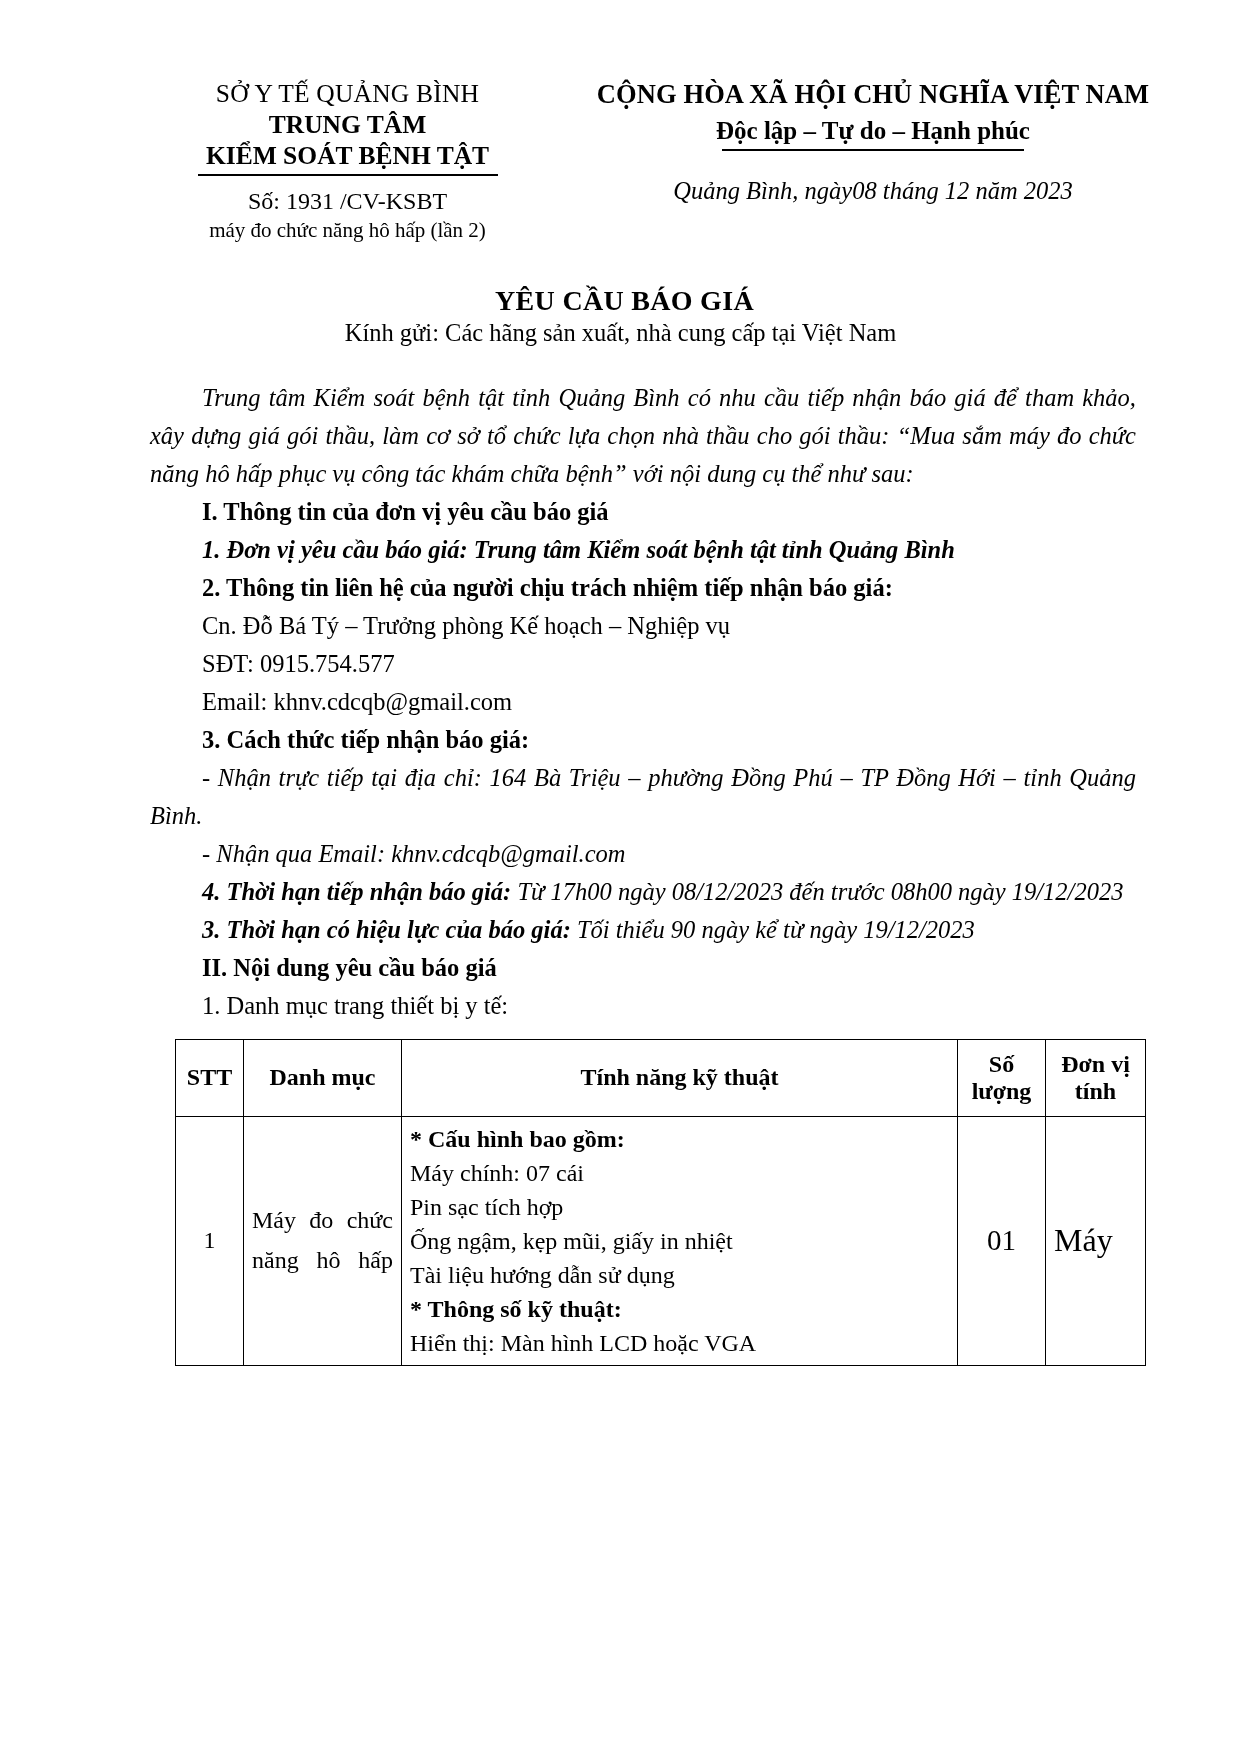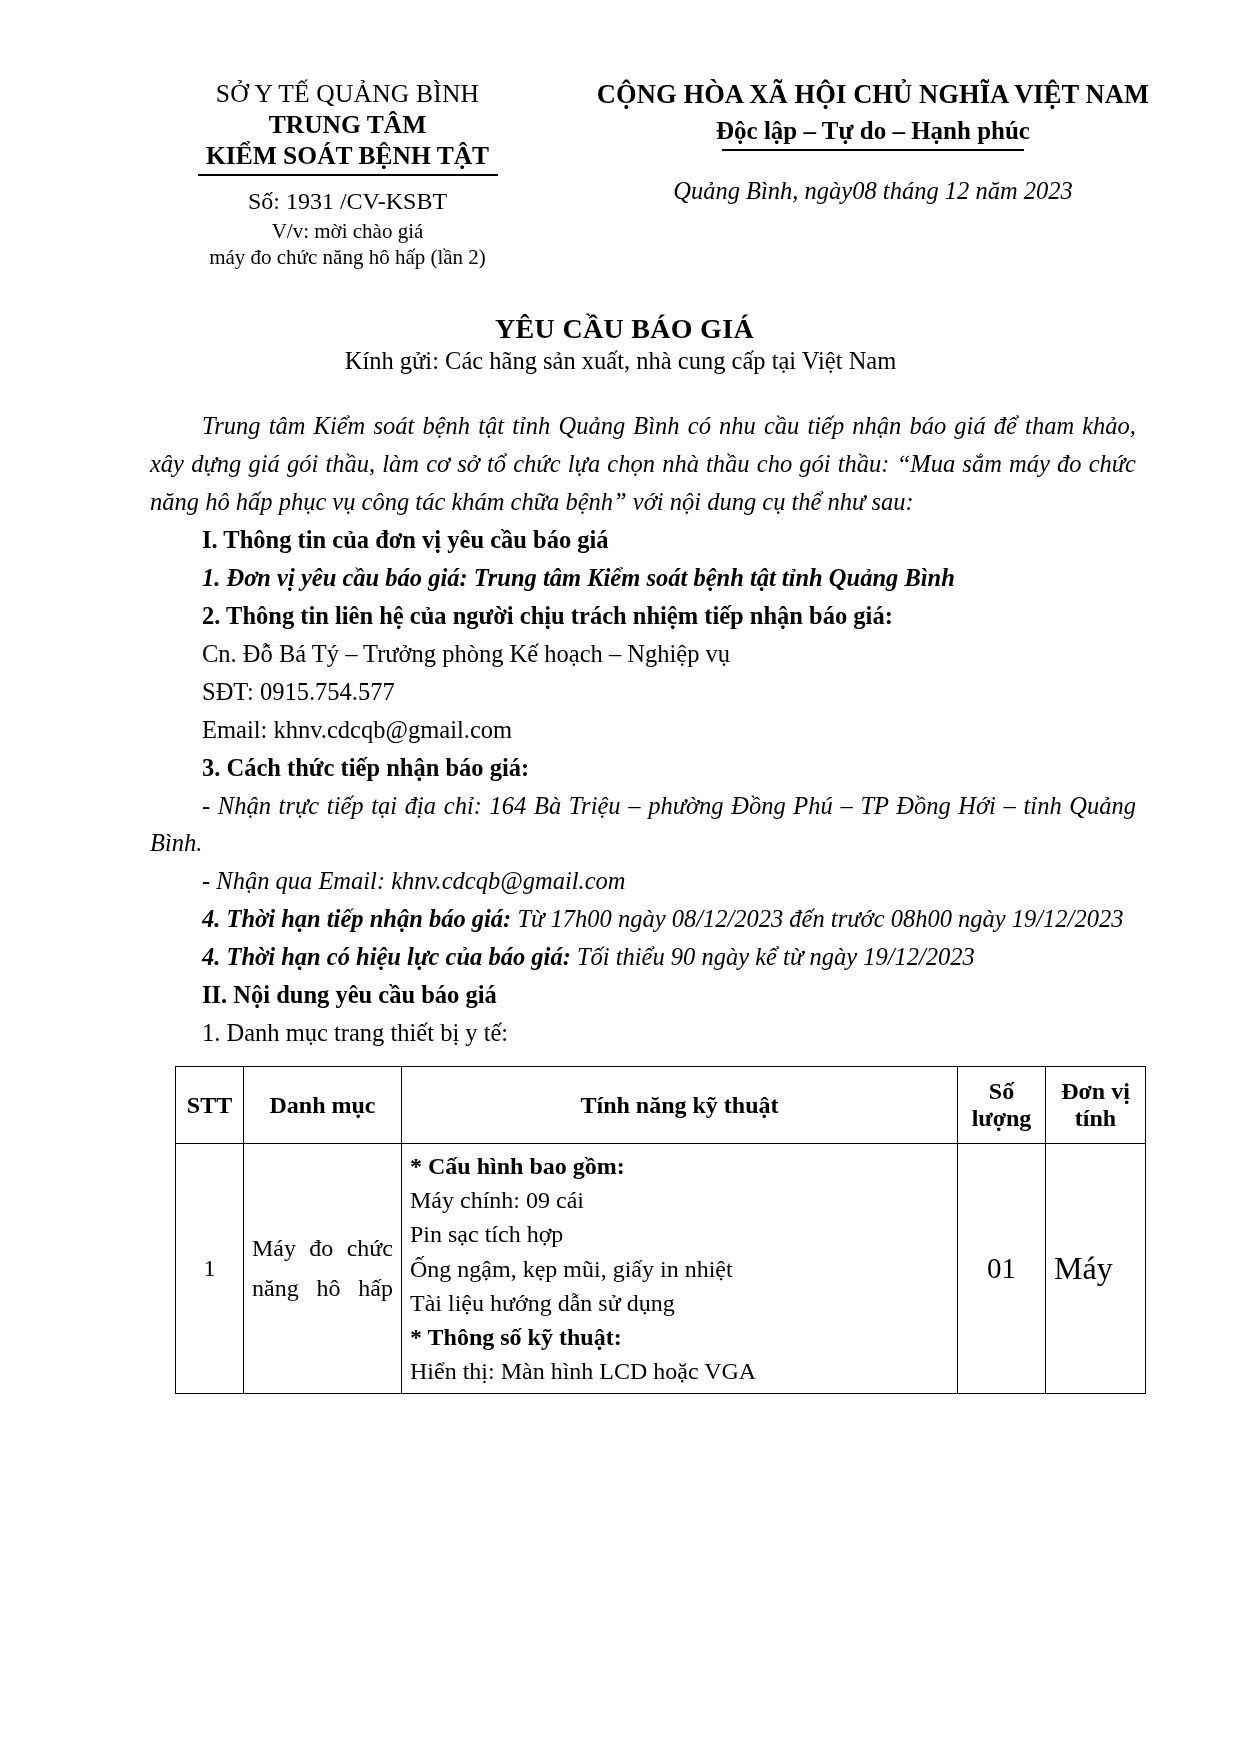--- a/index.html
+++ b/index.html
@@ -177,21 +177,20 @@
 <div class="page">
 
   <div class="header">
 
     <div class="hdr-left">
       <div class="org-line-1">SỞ Y TẾ QUẢNG BÌNH</div>
       <div class="org-line-2">TRUNG TÂM</div>
       <div class="org-line-3">KIỂM SOÁT BỆNH TẬT</div>
       <div class="org-underline"></div>
       <div class="so-line">Số: 1931   /CV-KSBT</div>
-      <div class="vv-line">V/v: mời chào giá</div>
       <div class="vv-line-2">máy đo chức năng hô hấp (lần 2)</div>
     </div>
 
     <div class="hdr-right">
       <div class="nation-1">CỘNG HÒA XÃ HỘI CHỦ NGHĨA VIỆT NAM</div>
       <div>
         <div class="nation-2">Độc lập – Tự do – Hạnh phúc</div>
         <div class="nation-underline"></div>
       </div>
       <div class="date-line">Quảng Bình, ngày08   tháng 12 năm 2023</div>
@@ -215,21 +214,21 @@
     <p class="plain">Cn. Đỗ Bá Tý – Trưởng phòng Kế hoạch – Nghiệp vụ</p>
     <p class="plain">SĐT: 0915.754.577</p>
     <p class="plain">Email: khnv.cdcqb@gmail.com</p>
 
     <p class="heading">3. Cách thức tiếp nhận báo giá:</p>
     <p class="para">- Nhận trực tiếp tại địa chỉ: 164 Bà Triệu – phường Đồng Phú – TP Đồng Hới – tỉnh Quảng Bình.</p>
     <p class="para">- Nhận qua Email: khnv.cdcqb@gmail.com</p>
 
     <p class="para"><span class="b">4. Thời hạn tiếp nhận báo giá:</span><span> Từ 17h00 ngày 08/12/2023 đến trước 08h00 ngày 19/12/2023</span></p>
 
-    <p class="para"><span class="b">4. Thời hạn có hiệu lực của báo giá:</span><span> Tối thiểu 90 ngày kể từ ngày 19/12/2023</span></p>
+    <p class="para"><span class="b">3. Thời hạn có hiệu lực của báo giá:</span><span> Tối thiểu 90 ngày kể từ ngày 19/12/2023</span></p>
 
     <p class="heading">II. Nội dung yêu cầu báo giá</p>
     <p class="plain">1. Danh mục trang thiết bị y tế:</p>
 
   </div>
 
   <div class="tbl-wrap">
     <table class="spec">
       <colgroup>
         <col class="col-stt">
@@ -246,21 +245,21 @@
           <th><span>Số</span><br><span>lượng</span></th>
           <th><span>Đơn vị</span><br><span>tính</span></th>
         </tr>
       </thead>
       <tbody>
         <tr>
           <td class="c-stt">1</td>
           <td class="c-dm">Máy đo chức năng hô hấp</td>
           <td class="c-tn" id="spec-cell">
               <div style="font-weight: bold;">* Cấu hình bao gồm:</div>
-              <div>Máy chính: 09 cái</div>
+              <div>Máy chính: 07 cái</div>
               <div>Pin sạc tích hợp</div>
               <div>Ống ngậm, kẹp mũi, giấy in nhiệt</div>
               <div>Tài liệu hướng dẫn sử dụng</div>
               <div style="font-weight: bold;">* Thông số kỹ thuật:</div>
               <div>Hiển thị: Màn hình LCD hoặc VGA</div>
             </td>
           <td class="c-sl">01</td>
           <td class="c-dv">Máy</td>
         </tr>
       </tbody>

